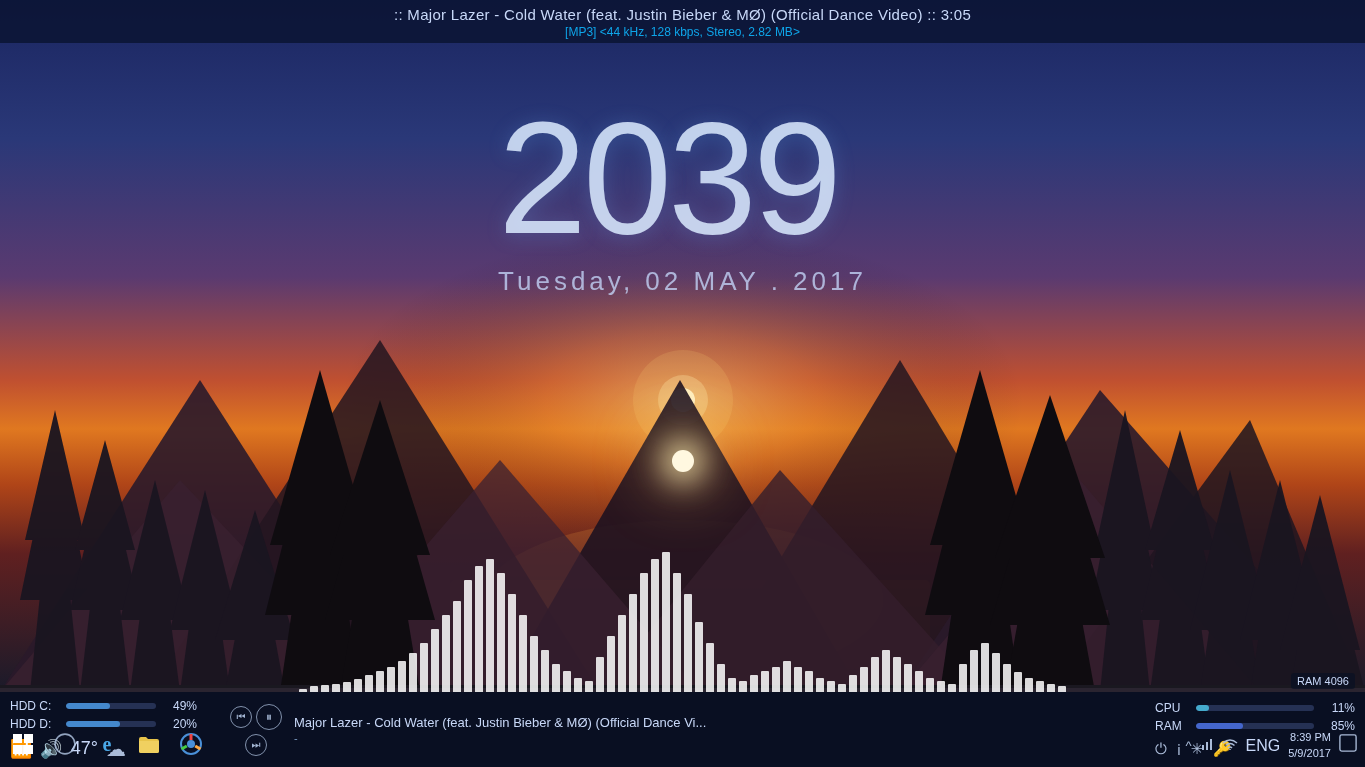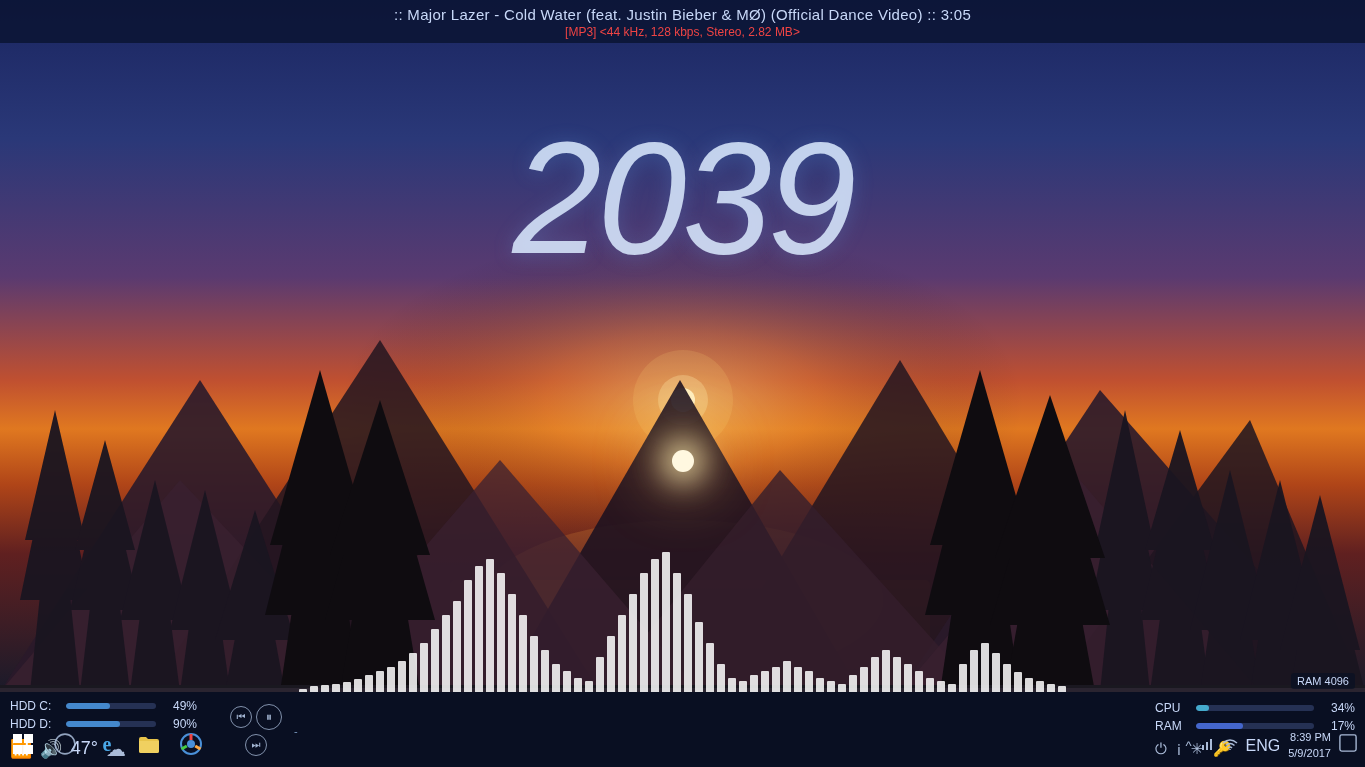--- a/index.html
+++ b/index.html
@@ -57,33 +57,32 @@
       padding: 6px 0 4px;
       text-align: center;
     }
     #top-bar .title {
       color: #c8d8f8;
       font-size: 15px;
       font-weight: 400;
       letter-spacing: 0.3px;
     }
     #top-bar .meta {
-      color: #ef4444;
+      color: #0ea5e9;
       font-size: 12px;
       margin-top: 2px;
     }
 
     
     #clock-area {
       position: absolute;
-      top: 118px;
+      top: 98px;
       left: 50%;
       transform: translateX(-50%);
       z-index: 10;
-      font-style: italic;
     }
     #clock-time {
       font-size: 160px;
       font-weight: 100;
       color: rgba(220, 235, 255, 0.85);
       letter-spacing: -4px;
       line-height: 1;
       text-shadow: 0 2px 20px rgba(100,150,220,0.3);
     }
     #clock-date {
@@ -457,20 +456,21 @@
   <rect x="0" y="688" width="1365" height="4" fill="#2a2430"></rect>
 </svg>
 
 <div id="top-bar">
   <div class="title">:: Major Lazer - Cold Water (feat. Justin Bieber &amp; MØ) (Official Dance Video) :: 3:05</div>
   <div class="meta">[MP3]  &lt;44 kHz, 128 kbps, Stereo, 2.82 MB&gt;</div>
 </div>
 
 <div id="clock-area">
   <div id="clock-time">2039</div>
+  <div id="clock-date">Tuesday, 02 MAY . 2017</div>
 </div>
 
 <div class="sun"></div>
 
 <div id="visualizer">
 <div class="viz-bar" style="height: 2.8px;"></div>
     <div class="viz-bar" style="height: 5.6px;"></div>
     <div class="viz-bar" style="height: 7px;"></div>
     <div class="viz-bar" style="height: 8.4px;"></div>
     <div class="viz-bar" style="height: 9.8px;"></div>
@@ -549,59 +549,60 @@
       <div class="hdd-bar-bg">
         <div class="hdd-bar-fill" id="hdd-c-fill" style="width: 49%;"></div>
       </div>
       <span class="hdd-pct">49%</span>
     </div>
     <div class="hdd-row">
       <span class="hdd-label">HDD D:</span>
       <div class="hdd-bar-bg">
         <div class="hdd-bar-fill" id="hdd-d-fill" style="width: 60%;"></div>
       </div>
-      <span class="hdd-pct">90%</span>
+      <span class="hdd-pct">20%</span>
     </div>
     <div id="weather-row">
       <span class="weather-icon">📶</span>
       <span class="weather-icon">🔊</span>
       <span class="weather-temp">47°</span>
       <span class="cloud-icon">☁</span>
     </div>
   </div>
 
   <div id="taskbar-center">
     <div id="player-controls">
       <div class="ctrl-row">
         <div class="ctrl-btn">⏮</div>
         <div class="ctrl-btn pause-btn">⏸</div>
       </div>
       <div class="ctrl-row">
         <div class="ctrl-btn">⏭</div>
       </div>
     </div>
     <div id="player-info">
+      <div id="player-track">Major Lazer - Cold Water (feat. Justin Bieber &amp; MØ) (Official Dance Vi...</div>
       <div id="player-status">-</div>
     </div>
   </div>
 
   <div id="taskbar-right">
     <div class="stat-row">
       <span class="stat-label">CPU</span>
       <div class="stat-bar-bg">
         <div class="stat-bar-fill cpu" id="cpu-fill" style="width: 11%;"></div>
       </div>
-      <span class="stat-pct">34%</span>
+      <span class="stat-pct">11%</span>
     </div>
     <div class="stat-row">
       <span class="stat-label">RAM</span>
       <div class="stat-bar-bg">
         <div class="stat-bar-fill ram" id="ram-fill" style="width: 40%;"></div>
       </div>
-      <span class="stat-pct">17%</span>
+      <span class="stat-pct">85%</span>
     </div>
     <div id="system-icons">
       <span class="sys-icon">⏻</span>
       <span class="sys-icon">ℹ</span>
       <span class="sys-icon">✳</span>
       <span class="sys-icon">🔑</span>
     </div>
   </div>
 </div>
 

